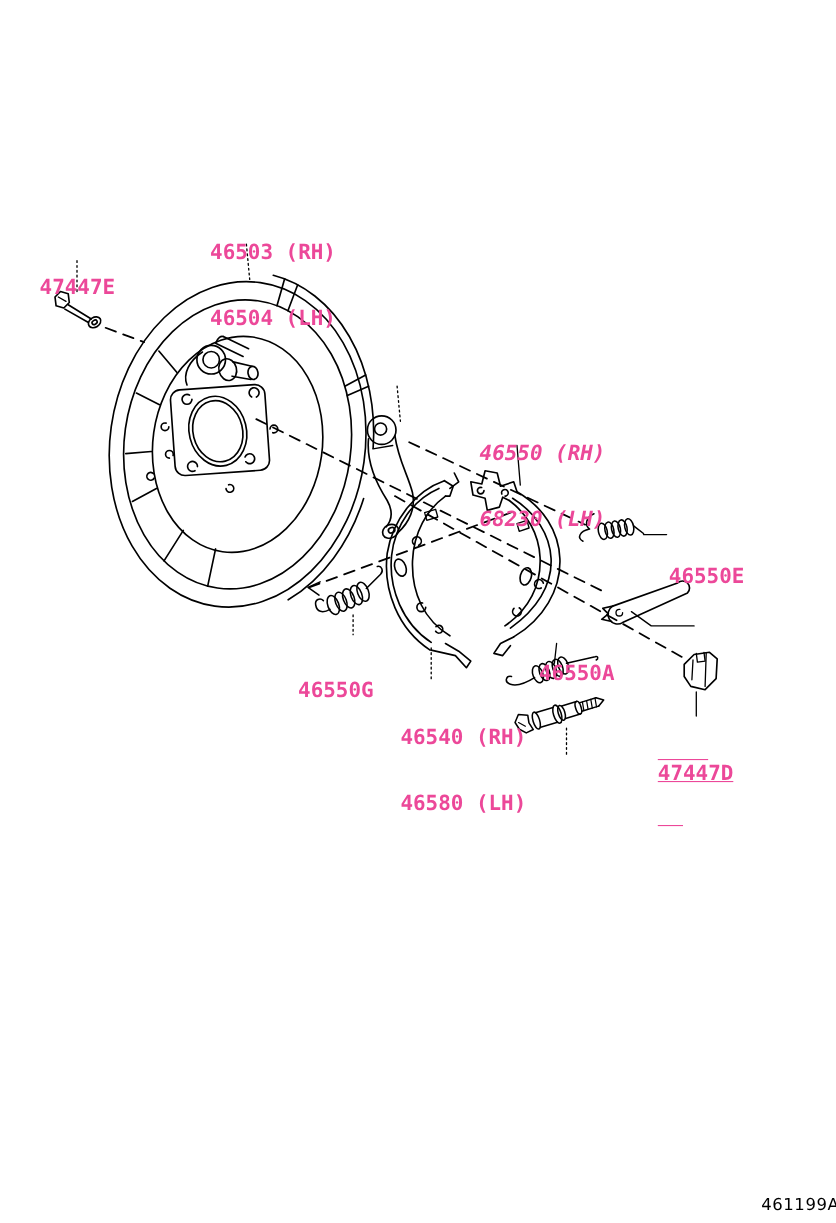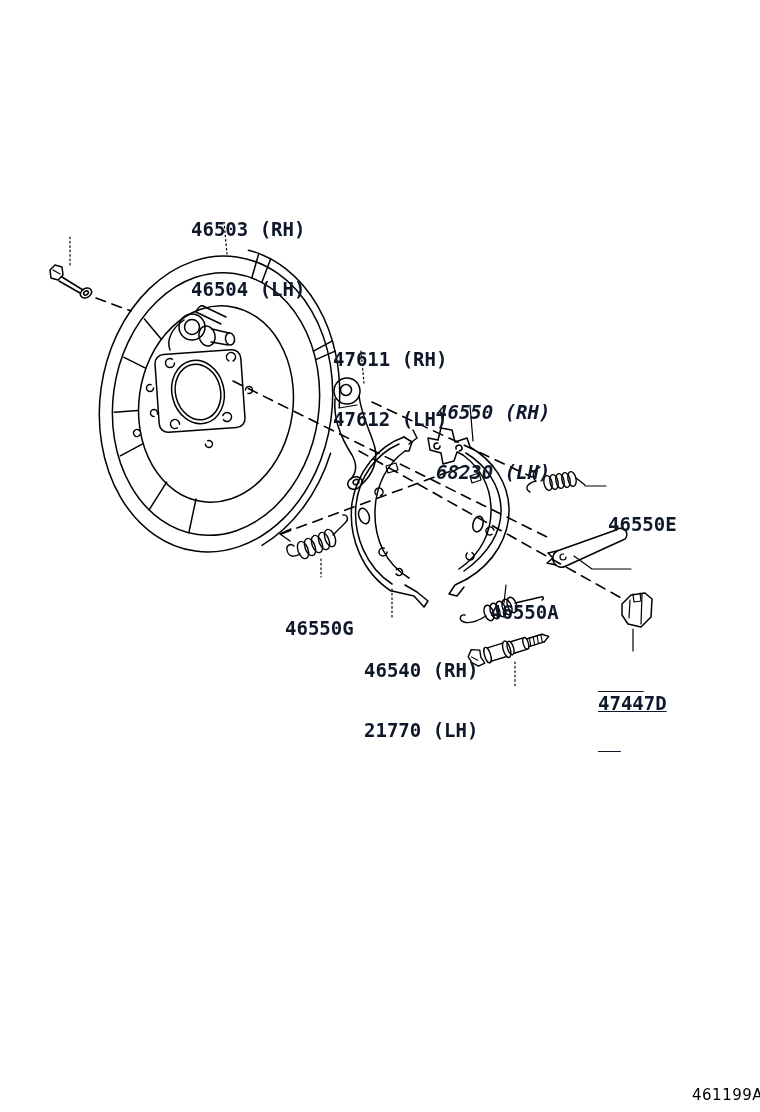--- a/index.html
+++ b/index.html
@@ -3,21 +3,21 @@
 <meta charset="utf-8">
 <style>
   html,body{margin:0;padding:0;background:#888;}
   .sheet{
     position:relative;width:760px;height:1112px;background:#ffffff;
     font-family:"DejaVu Sans Mono","Liberation Mono",monospace;
     overflow:hidden;
   }
   .art{position:absolute;left:0;top:0;}
   .plabel{
-    position:absolute;color:#0f172a;font-weight:bold;font-size:19px;
+    position:absolute;color:#ec4899;font-weight:bold;font-size:19px;
     line-height:20px;letter-spacing:0px;white-space:pre;
   }
   .plabel span{display:block;}
   .figcode{
     position:absolute;color:#000;font-family:"DejaVu Sans","Liberation Sans",sans-serif;
     font-size:15px;font-weight:normal;letter-spacing:0.5px;
   }
 </style>
 </head>
 <body>
@@ -200,52 +200,51 @@
       <path d="M 321,559 L 321,577" stroke-dasharray="1.6,2.8"></path>
       <path d="M 515,662 L 515,686" stroke-dasharray="1.6,2.8"></path>
       <path d="M 470,405 L 473,441"></path>
       <path d="M 585,486 L 606,486"></path>
       <path d="M 506,585 L 504,603"></path>
       <path d="M 574,556 L 592,569 L 631,569"></path>
       <path d="M 633,629 L 633,651"></path>
     </g>
   </svg>
 
+  <div class="plabel" style="left:36px;top:211px;">
+    <span>47447E</span>
+  </div>
 
   <div class="plabel" style="left:191px;top:179px;">
     <span>46503 (RH)</span>
     <span>46504 (LH)</span>
   </div>
 
-  <div class="plabel" style="left:333px;top:309px;">
-    <span>47611 (RH)</span>
-    <span>47612 (LH)</span>
-  </div>
 
   <div class="plabel" style="left:436px;top:362px;font-style:italic;">
     <span>46550 (RH)</span>
     <span>68230 (LH)</span>
   </div>
 
   <div class="plabel" style="left:608px;top:474px;">
     <span>46550E</span>
   </div>
 
 
-  <div class="plabel" style="left:285px;top:578px;">
+  <div class="plabel" style="left:271px;top:578px;">
     <span>46550G</span>
   </div>
 
   <div class="plabel" style="left:474px;top:562px;margin-left:16px;">
     <span>46550A</span>
   </div>
 
   <div class="plabel" style="left:364px;top:620px;">
     <span>46540 (RH)</span>
-    <span>21770 (LH)</span>
+    <span>46580 (LH)</span>
   </div>
 
   <div class="plabel" style="left:598px;top:653px;text-decoration:underline;">
     <span>47447D</span>
   </div>
 
 
   <div class="figcode" style="left:692px;top:1086px;">461199A</div>
 
 </div>

